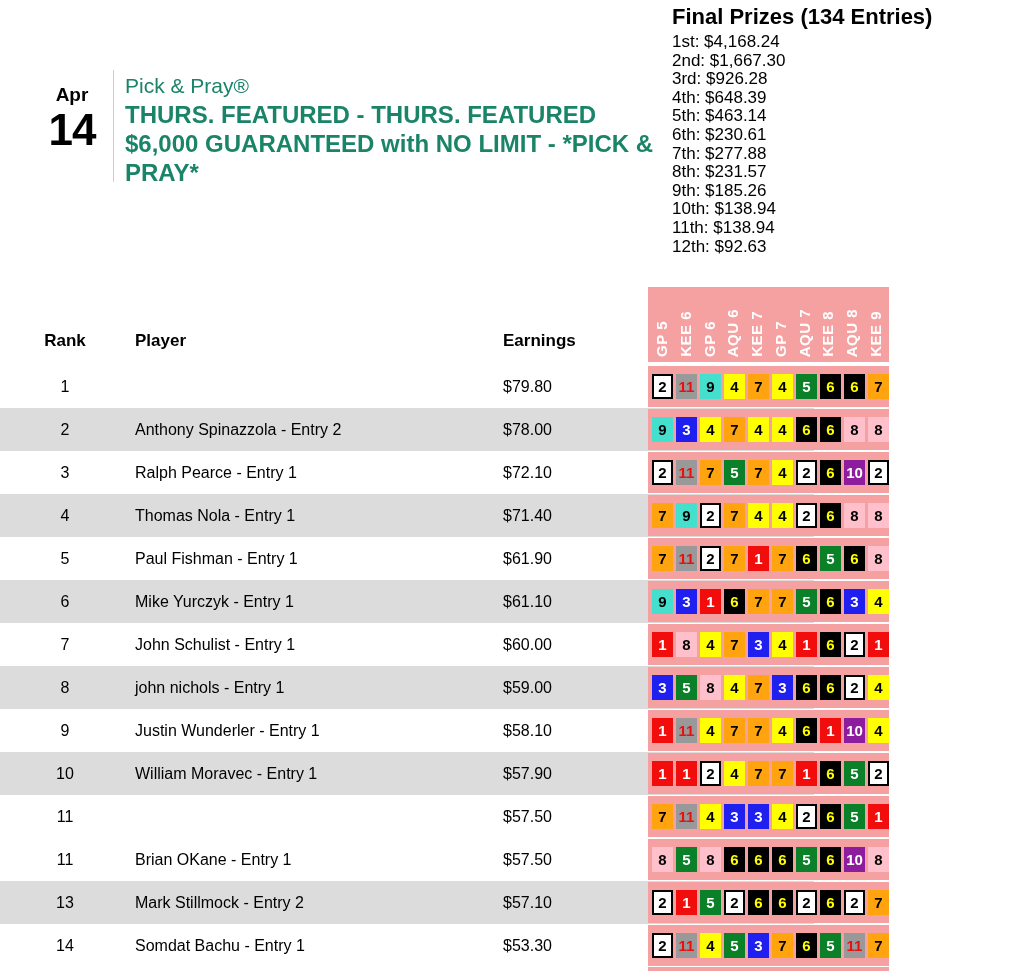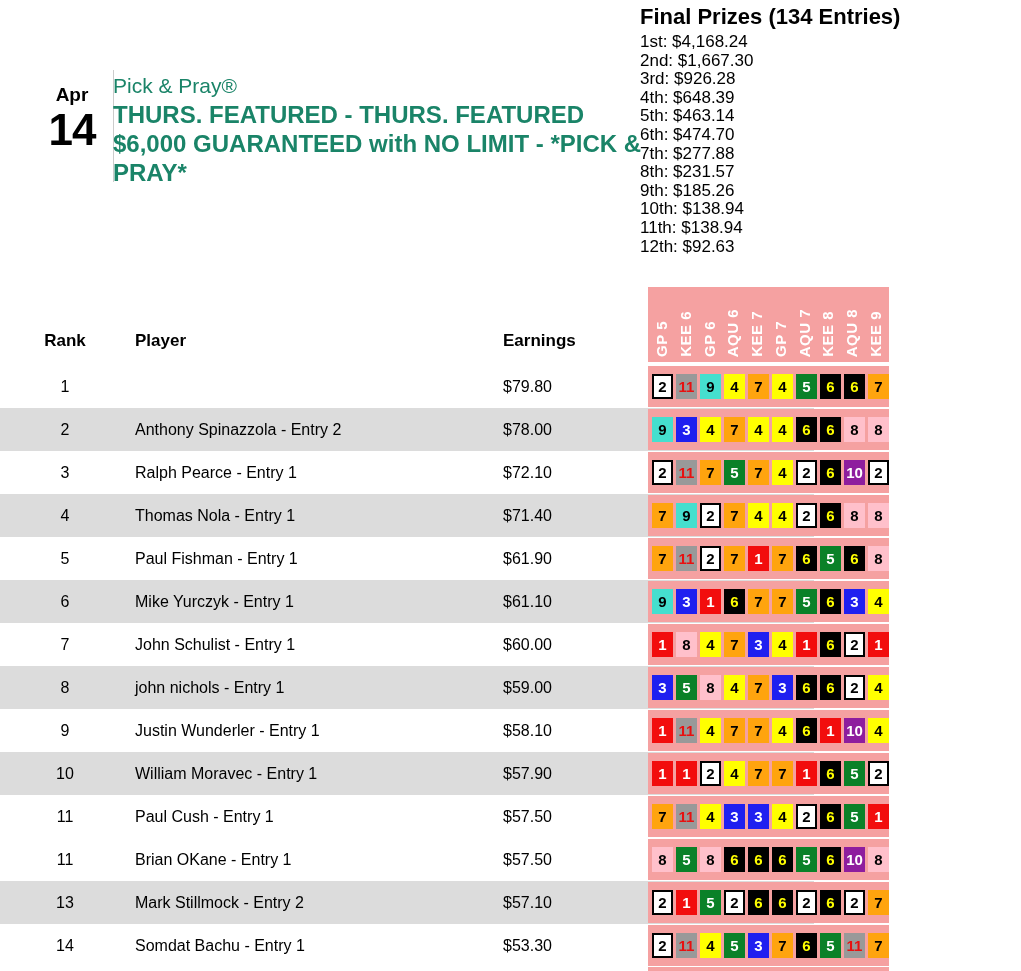--- a/index.html
+++ b/index.html
@@ -5,26 +5,26 @@
   *{box-sizing:border-box;margin:0;padding:0}
   html,body{background:#fff}
   body{font-family:"Liberation Sans",sans-serif;color:#000}
   .page{position:relative;width:1021px;height:971px;overflow:hidden;background:#fff}
 
   
   .date-badge{position:absolute;left:36px;top:84px;width:72px;text-align:center}
   .date-month{font-size:19px;font-weight:bold;line-height:22px}
   .date-day{font-size:44px;font-weight:bold;line-height:48px;letter-spacing:-1px}
   .vdivider{position:absolute;left:113px;top:70px;width:1px;height:112px;background:#ccc}
-  .titles{position:absolute;left:113px;top:72px;width:532px}
+  .titles{position:absolute;left:125px;top:72px;width:532px}
   .series{font-size:21px;line-height:27px;font-weight:400;color:var(--accent)}
   .event-title{font-size:24px;font-weight:bold;line-height:29px;margin-top:1px;color:var(--accent)}
 
   
-  .prizes{position:absolute;left:640px;top:4px;width:350px}
+  .prizes{position:absolute;left:672px;top:4px;width:350px}
   .prizes-title{font-size:22px;font-weight:bold;line-height:26px;margin-bottom:3px}
   .prize-line{font-size:17px;line-height:18.6px}
 
   
   .board{position:absolute;left:0;top:287px;width:814px}
   .thead{position:relative;height:78px}
   .th{position:absolute;bottom:14px;font-size:17px;font-weight:bold}
   .th-rank{left:40px;width:50px;text-align:center}
   .th-player{left:135px}
   .th-earnings{left:503px}
@@ -58,21 +58,21 @@
   </div>
 
   <div class="prizes">
     <div class="prizes-title">Final Prizes (134 Entries)</div>
     <div>
         <div class="prize-line">1st: $4,168.24</div>
         <div class="prize-line">2nd: $1,667.30</div>
         <div class="prize-line">3rd: $926.28</div>
         <div class="prize-line">4th: $648.39</div>
         <div class="prize-line">5th: $463.14</div>
-        <div class="prize-line">6th: $474.70</div>
+        <div class="prize-line">6th: $230.61</div>
         <div class="prize-line">7th: $277.88</div>
         <div class="prize-line">8th: $231.57</div>
         <div class="prize-line">9th: $185.26</div>
         <div class="prize-line">10th: $138.94</div>
         <div class="prize-line">11th: $138.94</div>
         <div class="prize-line">12th: $92.63</div>
       </div>
   </div>
 
   <div class="board">
@@ -278,21 +278,20 @@
             <span class="tile" style="background: rgb(255, 164, 14); color: rgb(0, 0, 0);">7</span>
             <span class="tile" style="background: rgb(255, 164, 14); color: rgb(0, 0, 0);">7</span>
             <span class="tile" style="background: rgb(242, 13, 13); color: rgb(255, 255, 255);">1</span>
             <span class="tile" style="background: rgb(0, 0, 0); color: rgb(255, 255, 0);">6</span>
             <span class="tile" style="background: rgb(10, 129, 40); color: rgb(255, 255, 255);">5</span>
             <span class="tile" style="background: rgb(255, 255, 255); color: rgb(0, 0, 0); border: 2px solid rgb(0, 0, 0);">2</span>
           </div>
         </div>
         <div class="trow">
           <div class="cell rank-cell">11</div>
-          <div class="cell player-cell">Paul Cush - Entry 1</div>
           <div class="cell earnings-cell">$57.50</div>
           <div class="picks-cell">
             <span class="tile" style="background: rgb(255, 164, 14); color: rgb(0, 0, 0);">7</span>
             <span class="tile" style="background: rgb(153, 153, 153); color: rgb(232, 16, 16);">11</span>
             <span class="tile" style="background: rgb(255, 255, 0); color: rgb(0, 0, 0);">4</span>
             <span class="tile" style="background: rgb(31, 31, 240); color: rgb(255, 255, 255);">3</span>
             <span class="tile" style="background: rgb(31, 31, 240); color: rgb(255, 255, 255);">3</span>
             <span class="tile" style="background: rgb(255, 255, 0); color: rgb(0, 0, 0);">4</span>
             <span class="tile" style="background: rgb(255, 255, 255); color: rgb(0, 0, 0); border: 2px solid rgb(0, 0, 0);">2</span>
             <span class="tile" style="background: rgb(0, 0, 0); color: rgb(255, 255, 0);">6</span>

